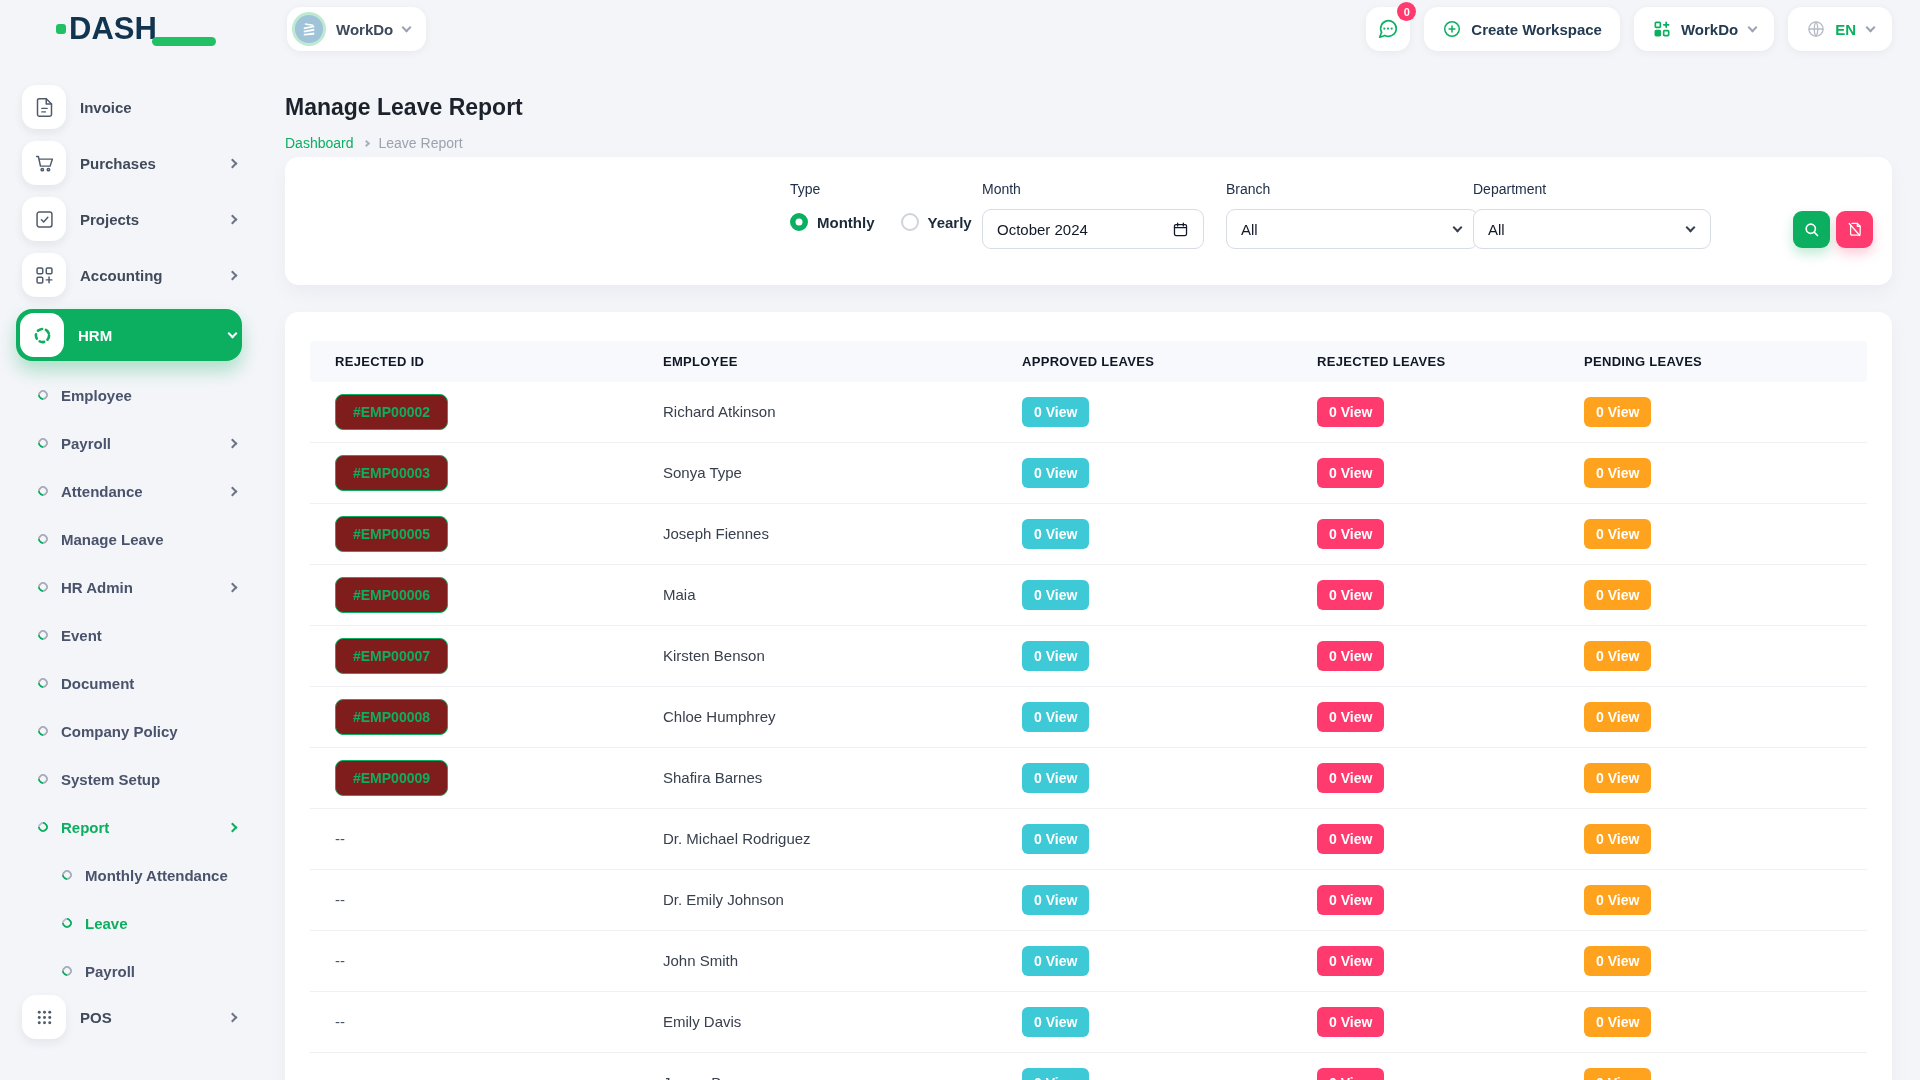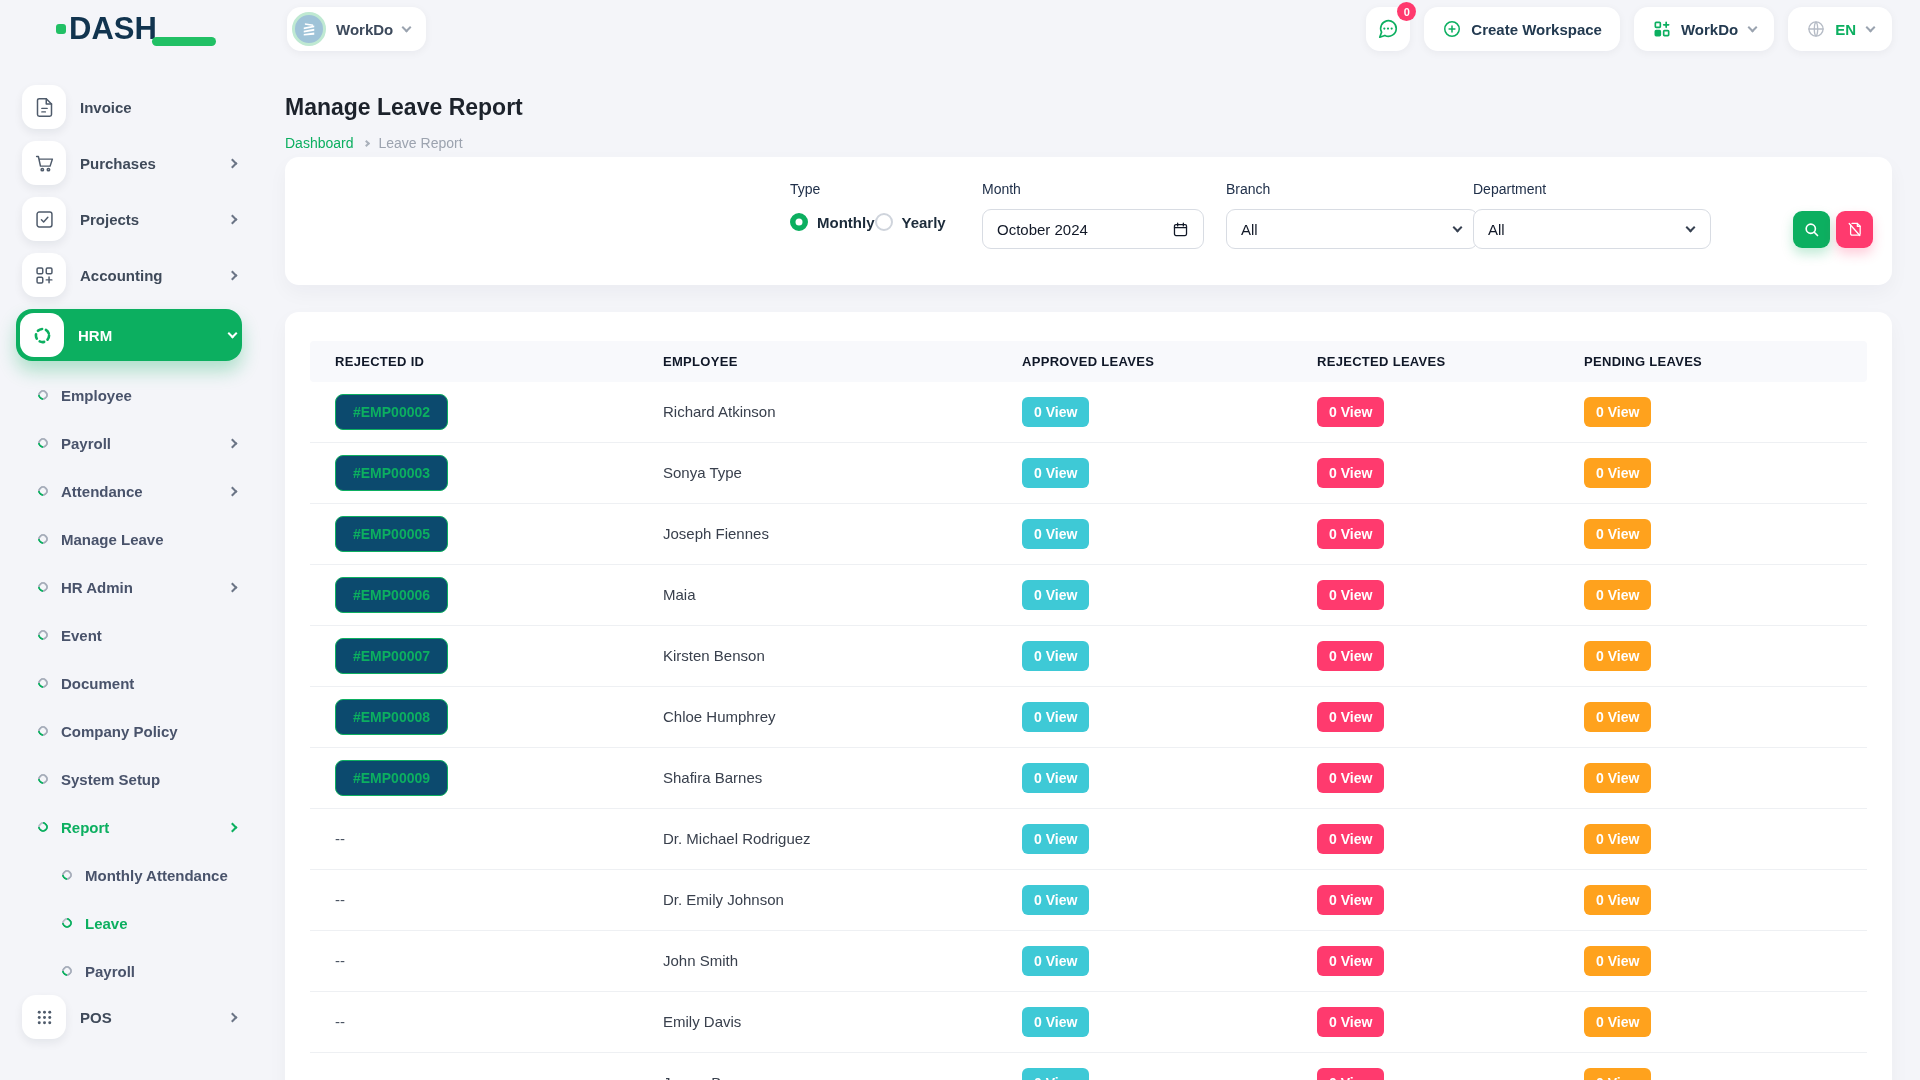--- a/index.html
+++ b/index.html
@@ -61,21 +61,21 @@
   .main{position:absolute;left:285px;top:58px;width:1607px;bottom:0;}
   .page-title{font-size:23px;font-weight:700;color:#1c222b;margin-top:36px;}
   .breadcrumb{display:flex;align-items:center;gap:10px;margin-top:14px;font-size:14px;}
   .breadcrumb a{color:#0CAF60;text-decoration:none;cursor:pointer;}
   .breadcrumb .chev{width:5px;height:5px;color:#aab1bb;}
   .crumb-current{color:#9ca3af;}
 
   .filter-card{position:absolute;left:0;top:99px;width:1607px;height:128px;background:#fff;border-radius:14px;box-shadow:0 8px 20px rgba(16,24,40,.04);}
   .fgroup{position:absolute;top:24px;}
   .flabel{font-size:14px;color:#20304a;display:block;margin-bottom:12px;}
-  .radio-row{display:flex;align-items:center;margin-top:16px;}
+  .radio-row{display:flex;align-items:center;gap:26px;margin-top:16px;}
   .radio-opt{display:flex;align-items:center;gap:9px;cursor:pointer;}
   .radio{width:18px;height:18px;border-radius:50%;border:2px solid #cfd4dc;background:#fff;position:relative;flex:none;}
   .radio.checked{border-color:#0CAF60;background:#0CAF60;}
   .radio.checked::after{content:"";position:absolute;left:5px;top:5px;width:4px;height:4px;border-radius:50%;background:#fff;box-shadow:0 0 0 1.5px #fff;}
   .radio-label{font-size:15px;font-weight:700;color:#1c2b3a;}
   .control{height:40px;border:1px solid #d8dce3;border-radius:9px;background:#fff;display:flex;align-items:center;padding:0 14px;font-size:15px;color:#111827;cursor:pointer;}
   .control .val{flex:1;}
   .control svg{width:17px;height:17px;}
   .control .chev{color:#374151;margin-right:2px;}
   .fbtn{position:absolute;top:54px;width:37px;height:37px;border:none;border-radius:9px;display:flex;align-items:center;justify-content:center;cursor:pointer;}
@@ -86,21 +86,21 @@
   .table-card{position:absolute;left:0;top:254px;width:1607px;height:846px;background:#fff;border-radius:14px;box-shadow:0 8px 20px rgba(16,24,40,.04);overflow:hidden;}
   .thead{display:flex;align-items:center;height:41px;margin:29px 25px 0 25px;background:#f8f9fc;border-radius:4px;}
   .thead .cell{font-size:13px;font-weight:700;color:#101828;letter-spacing:.3px;}
   .trow{display:flex;align-items:center;height:61px;margin:0 25px;border-bottom:1px solid #eef0f3;}
   .cell{flex:none;padding-left:25px;}
   .c1{width:328px;}
   .c2{width:359px;}
   .c3{width:295px;}
   .c4{width:267px;}
   .c5{flex:1;}
-  .emp-id-badge{display:inline-block;border:1px solid #0CAF60;color:#0CAF60;font-size:14px;font-weight:600;border-radius:8px;padding:9px 17px;background:#0c4a6e;cursor:pointer;}
+  .emp-id-badge{display:inline-block;border:1px solid #0CAF60;color:#0CAF60;font-size:14px;font-weight:600;border-radius:8px;padding:9px 17px;background:#7f1d1d;cursor:pointer;}
   .emp-none{color:#4b5563;font-size:15px;}
   .emp-name{font-size:15px;color:#39404d;}
   .view-badge{display:inline-block;color:#fff;font-size:14px;font-weight:600;border-radius:6px;padding:7px 12px;cursor:pointer;}
   .view-badge.approved{background:#3EC9D6;}
   .view-badge.rejected{background:#FF3A6E;}
   .view-badge.pending{background:#FFA21D;}
 </style>
 </head>
 <body>
 

